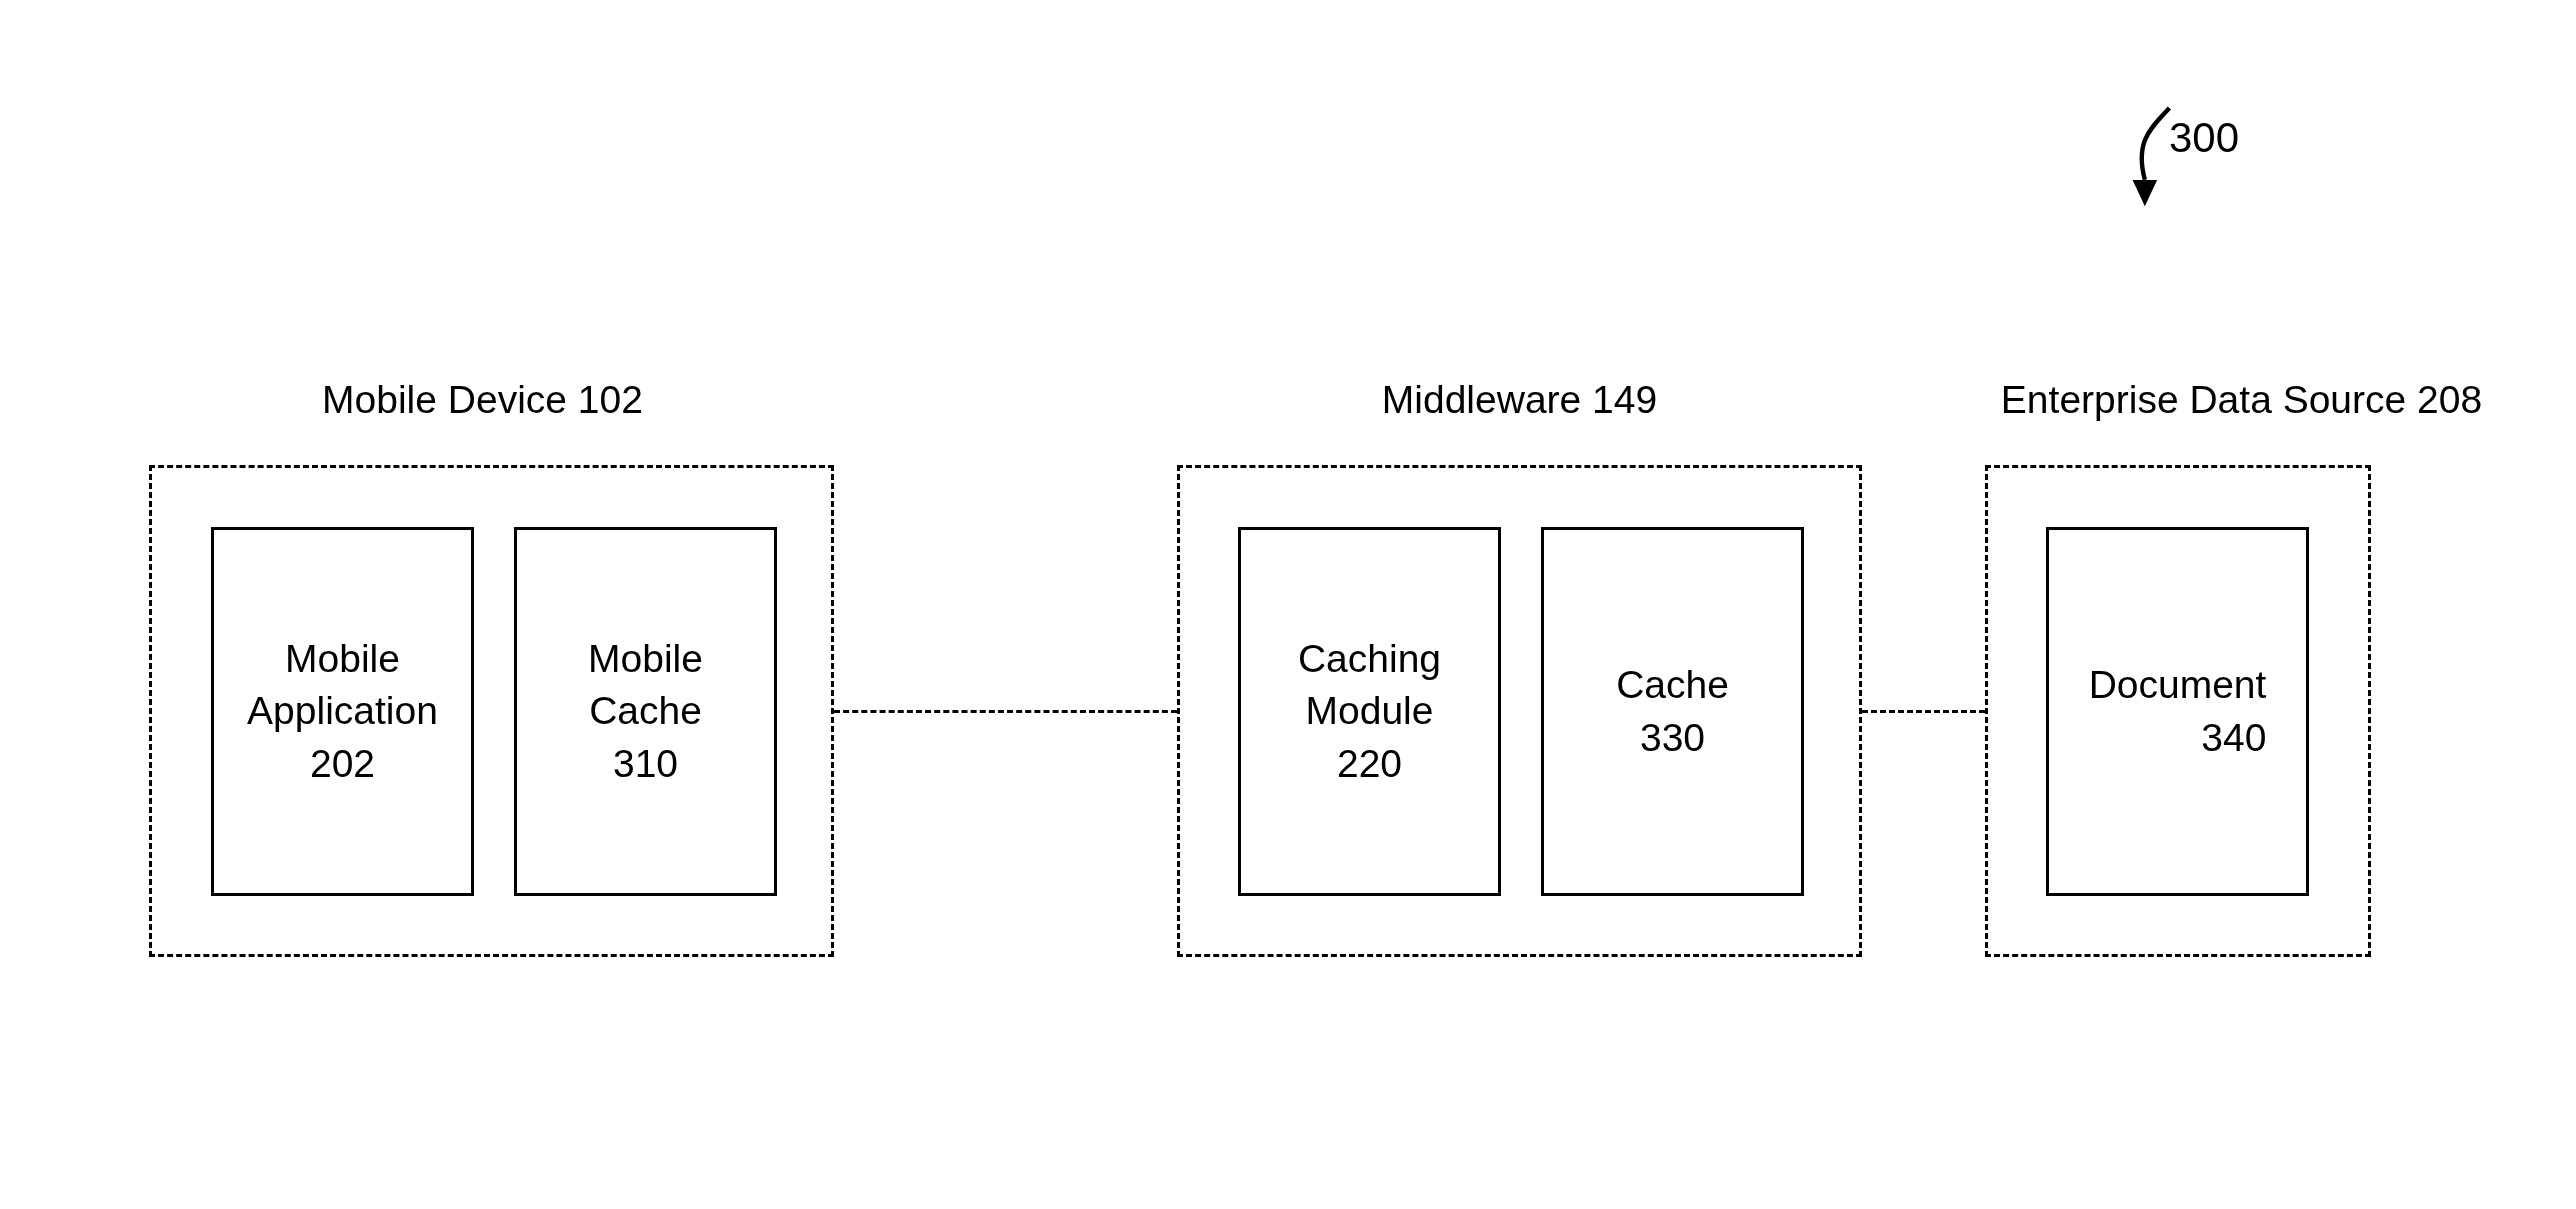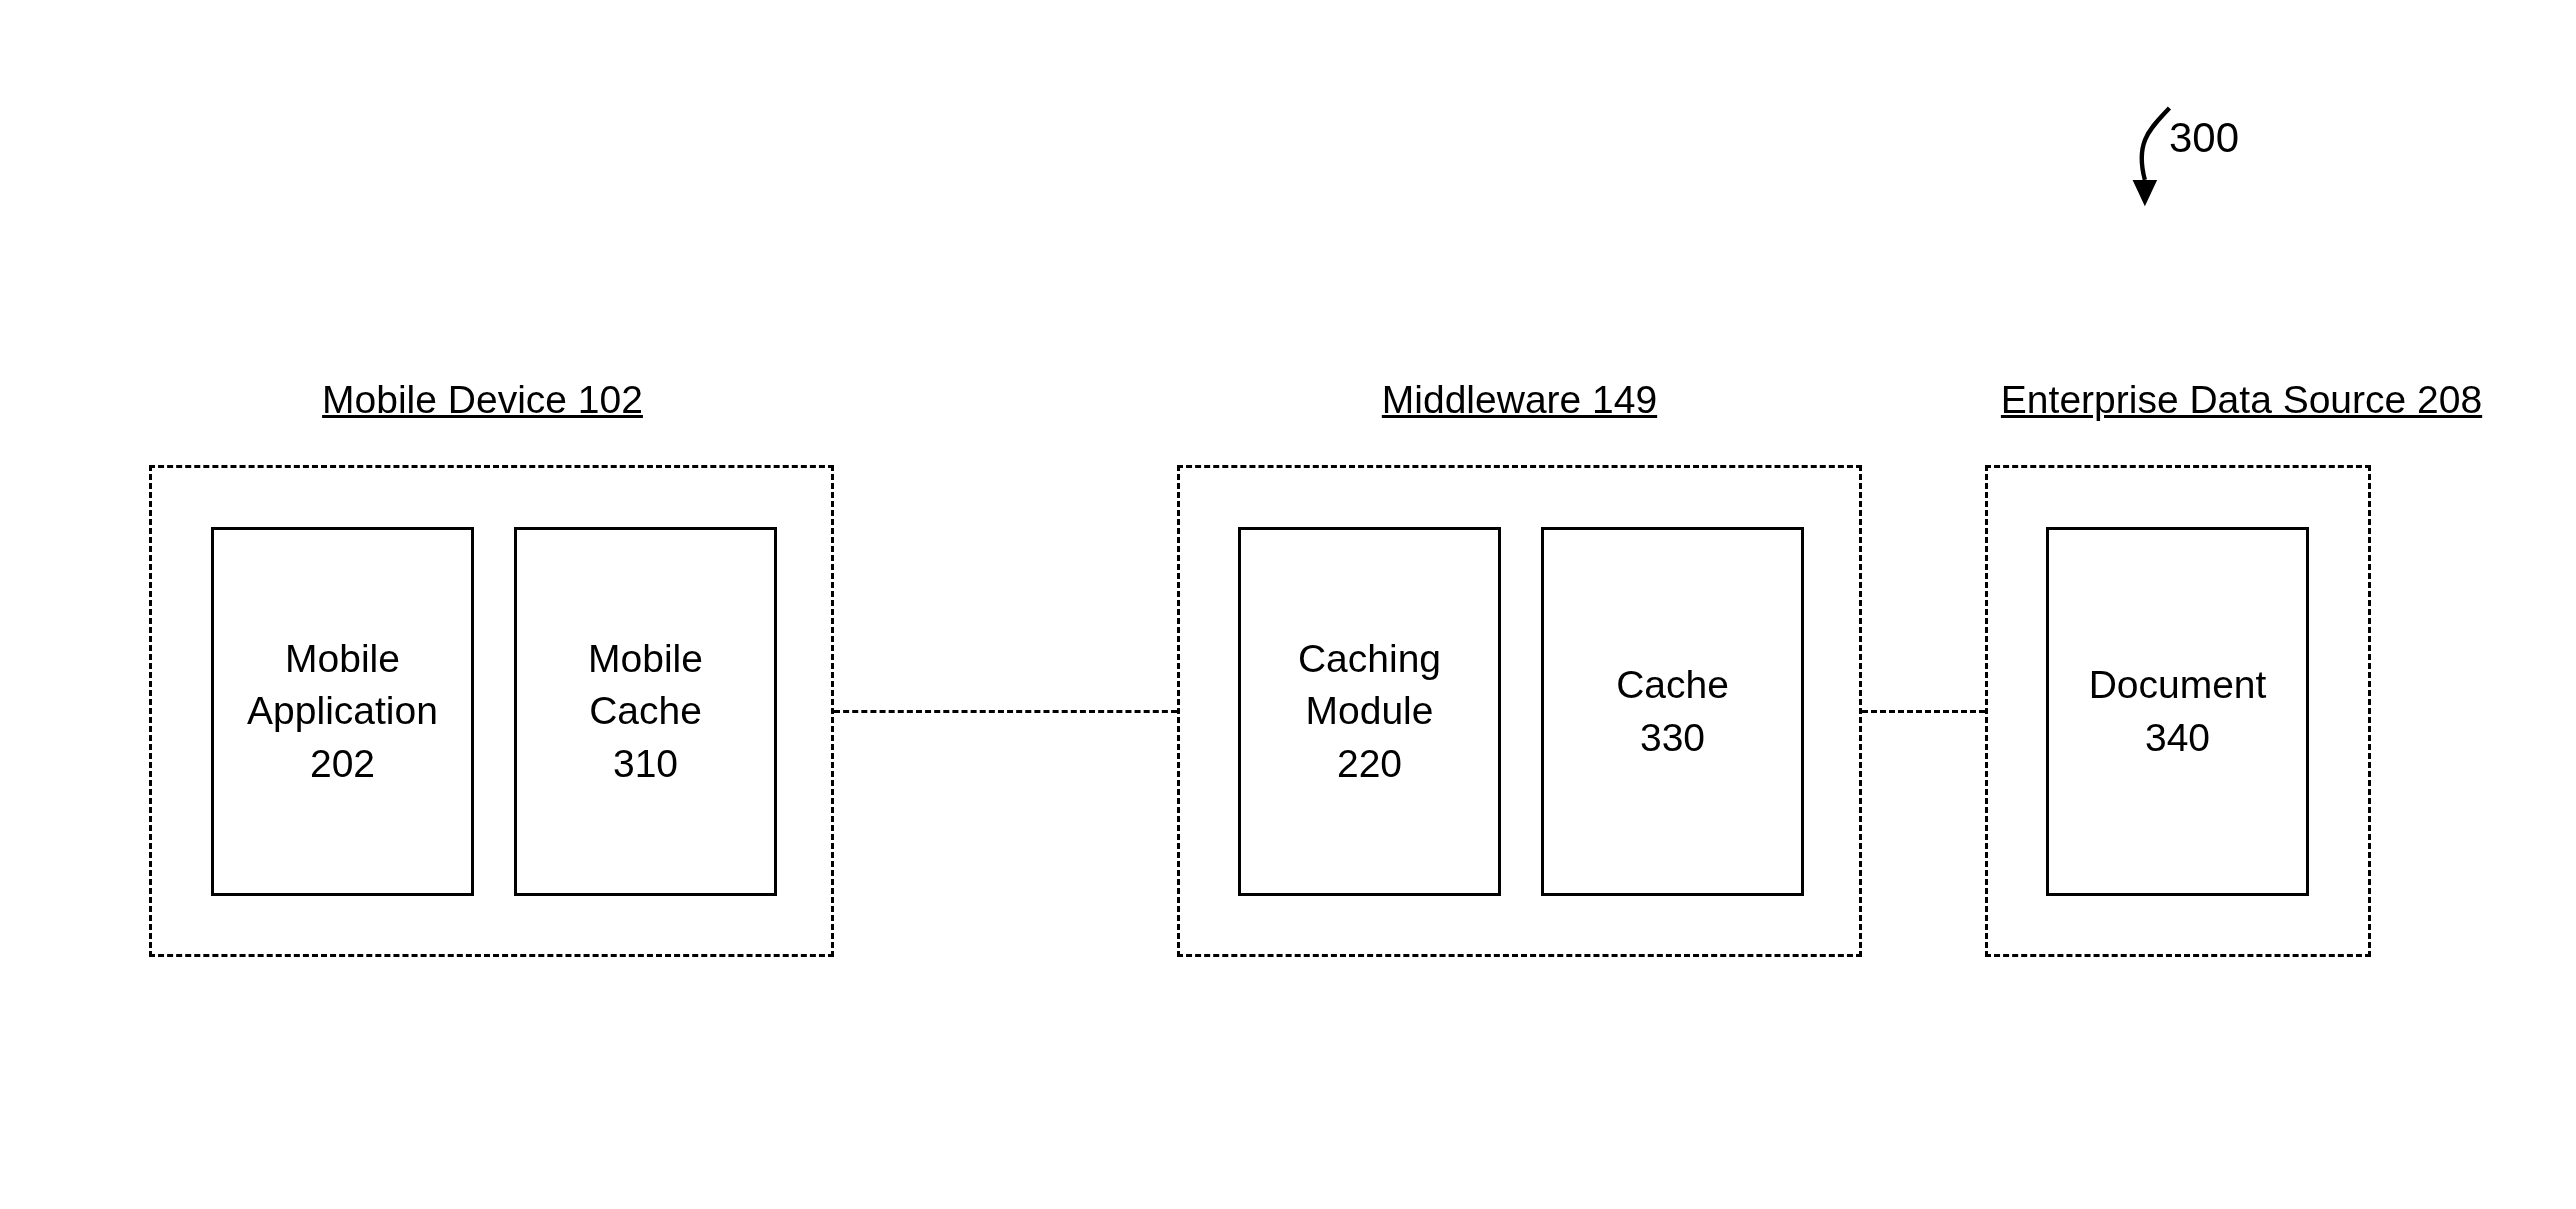--- a/index.html
+++ b/index.html
@@ -21,21 +21,20 @@
     position: absolute;
     font-size: 42px;
   }
   .arrow-svg {
     position: absolute;
   }
   .group-label {
     position: absolute;
     font-size: 39px;
     text-align: center;
-    text-decoration: underline;
   }
   .outer-box {
     position: absolute;
     border: 3.5px dashed #000;
     background: #fff;
   }
   .inner-box {
     position: absolute;
     border: 3.5px solid #000;
     background: #fff;
@@ -98,18 +97,18 @@
   <div class="inner-box" style="left:1541px; top:527px; width:263px; height:369px;">
     <span style="white-space:pre-line;">Cache
 330</span>
   </div>
 
   <div class="connector" style="left:1862px; top:710px; width:123px;"></div>
 
   <div class="outer-box" style="left:1985px; top:465px; width:386px; height:492px;"></div>
 
   <div class="inner-box" style="left:2046px; top:527px; width:263px; height:369px;">
-    <span style="white-space:pre-line;">Document
+    <span style="white-space:pre-line;text-align:right;">Document
 340</span>
   </div>
 
 </div>
 
 
 </body></html>

